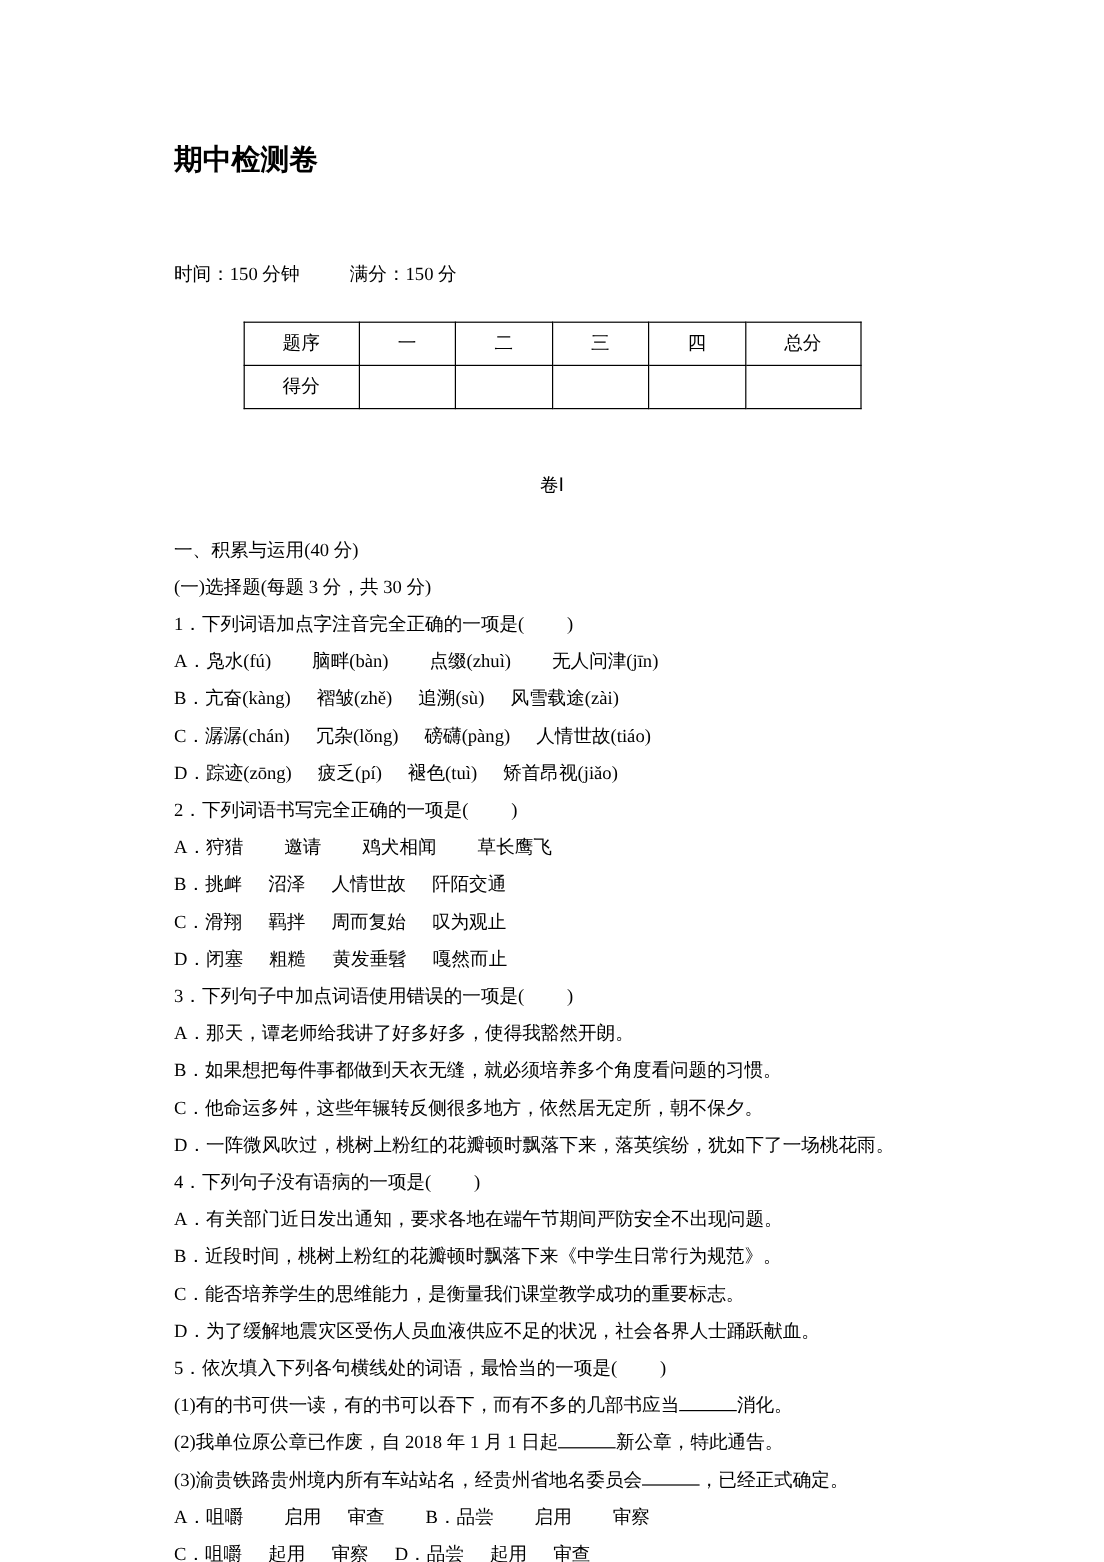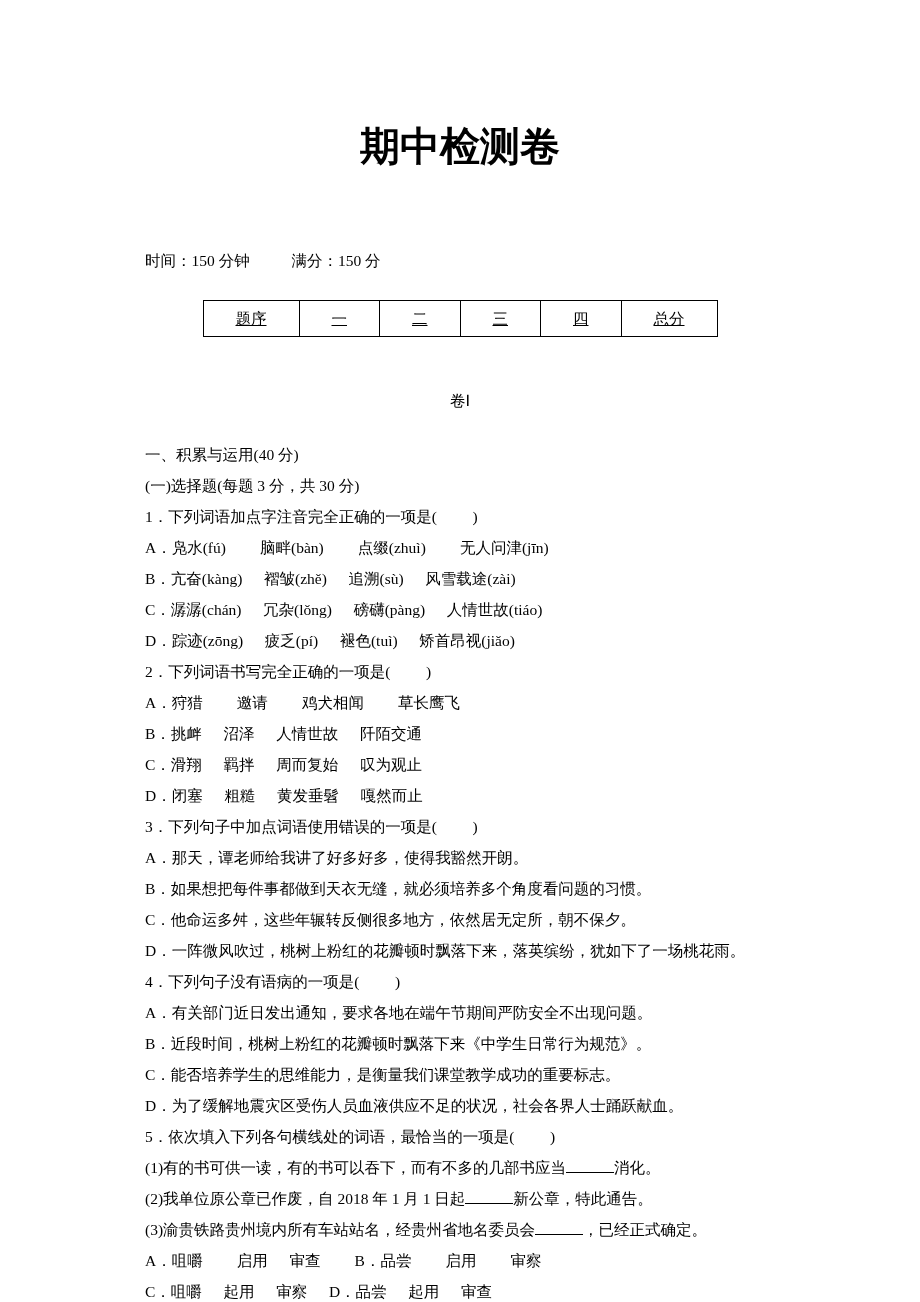--- a/index.html
+++ b/index.html
@@ -6,40 +6,38 @@
     body {
       font-family: "SimSun", "宋体", serif;
       background: #fff;
       width: 920px;
       padding: 110px 145px 60px 145px;
       color: #000;
       font-size: 15.5px;
       line-height: 2.0;
     }
     .title {
-      font-family: Liberation Mono, monospace;
-      font-size: 40px;
+      font-family: Liberation Serif, serif;
+      font-size: 24px;
       font-weight: bold;
-      text-align: center;
       margin-bottom: 55px;
     }
     .meta {
       margin-bottom: 24px;
     }
     table.score {
       border-collapse: collapse;
       margin: 0 auto 48px auto;
     }
     table.score td {
       border: 1px solid #000;
       padding: 2px 32px;
       text-align: center;
       height: 28px;
       min-width: 48px;
-      text-decoration: underline;
     }
     .juan {
       text-align: center;
       margin-bottom: 23px;
     }
     .line { text-indent: 0; }
     .blank {
       display: inline-block;
       border-bottom: 1px solid #000;
       min-width: 48px;
@@ -65,20 +63,28 @@
 
 <table class="score">
   <tbody>
       <tr>
     <td>题序</td>
     <td>一</td>
     <td>二</td>
     <td>三</td>
     <td>四</td>
     <td>总分</td>
+  </tr>
+  <tr>
+    <td>得分</td>
+    <td></td>
+    <td></td>
+    <td></td>
+    <td></td>
+    <td></td>
   </tr>
 </tbody>
   </table>
 
 <div class="juan">卷Ⅰ</div>
 
 <div class="line">一、积累与运用(40 分)</div>
 <div class="line">(一)选择题(每题 3 分，共 30 分)</div>
 
 <div class="line">

